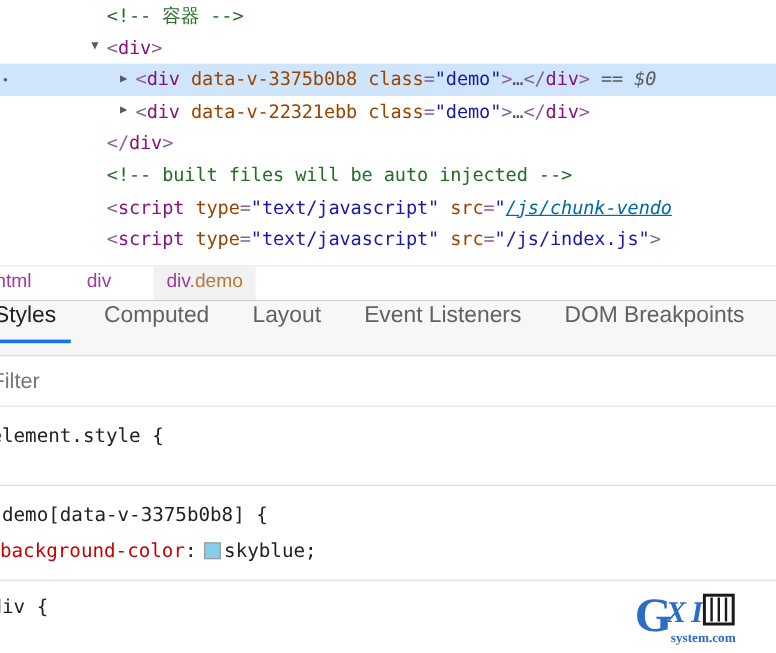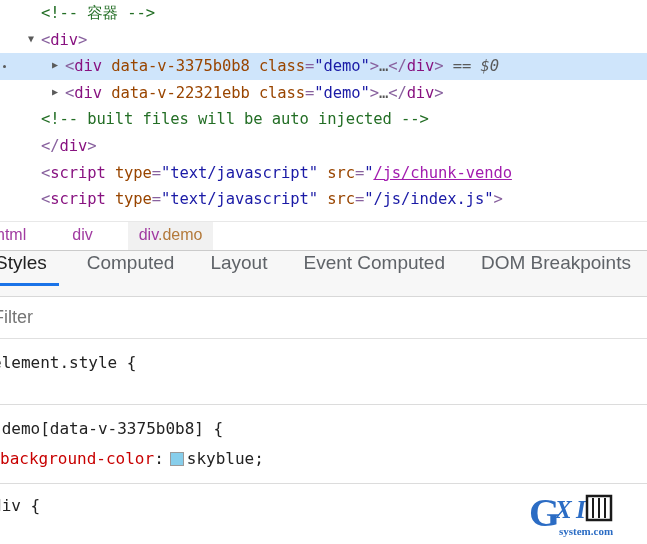--- a/index.html
+++ b/index.html
@@ -37,20 +37,21 @@
     line-height: 26.6px;
     white-space: nowrap;
   }
 
   .dom-line {
     position: relative;
     height: 26.6px;
     white-space: nowrap;
     overflow: visible;
     letter-spacing: -0.1px;
+    padding-left: 48px;
   }
 
   .dom-line.selected {
     background: #cfe5fb;
   }
 
   .dom-line .gutter-dot {
     position: absolute;
     left: 3px;
     top: 50%;
@@ -77,21 +78,21 @@
   .indent-2 { display: inline-block; width: 52px; }
 
   
   .punct    { color: #88619e; }
   .tag      { color: #881280; }
   .attr     { color: #994500; }
   .attrval  { color: #1a1aa6; }
   .comment  { color: #236e25; }
   .ellip    { color: #555; }
   .eqsel    { color: #5a5a5a; font-style: italic; }
-  .link     { color: #a21caf; text-decoration: underline; }
+  .link     { color: #0369a1; text-decoration: underline; font-style: italic; }
 
   
   .breadcrumb-bar {
     position: absolute;
     left: 0;
     top: 221px;
     width: 647px;
     height: 30px;
     background: #ffffff;
     border-top: 1px solid #e8e8e8;
@@ -249,37 +250,37 @@
 </head>
 <body>
 
 <div id="app">
 
   <div class="dom-pane" id="dom-pane">
       <div class="dom-line"><span class="indent-1"></span><span class="twisty"></span><span class="comment">&lt;!-- 容器 --&gt;</span></div>
       <div class="dom-line"><span class="indent-1"></span><span class="twisty open"></span><span class="punct">&lt;</span><span class="tag">div</span><span class="punct">&gt;</span></div>
       <div class="dom-line selected"><span class="gutter-dot"></span><span class="indent-2"></span><span class="twisty closed"></span><span class="punct">&lt;</span><span class="tag">div</span><span class=""> </span><span class="attr">data-v-3375b0b8</span><span class=""> </span><span class="attr">class</span><span class="punct">=</span><span class="attrval">"demo"</span><span class="punct">&gt;</span><span class="ellip">…</span><span class="punct">&lt;/</span><span class="tag">div</span><span class="punct">&gt;</span><span class="eqsel">  ==  $0</span></div>
       <div class="dom-line"><span class="indent-2"></span><span class="twisty closed"></span><span class="punct">&lt;</span><span class="tag">div</span><span class=""> </span><span class="attr">data-v-22321ebb</span><span class=""> </span><span class="attr">class</span><span class="punct">=</span><span class="attrval">"demo"</span><span class="punct">&gt;</span><span class="ellip">…</span><span class="punct">&lt;/</span><span class="tag">div</span><span class="punct">&gt;</span></div>
+      <div class="dom-line"><span class="indent-1"></span><span class="twisty"></span><span class="punct">&lt;/</span><span class="tag">div</span><span class="punct">&gt;</span></div>
       <div class="dom-line"><span class="indent-1"></span><span class="twisty"></span><span class="comment">&lt;!-- built files will be auto injected --&gt;</span></div>
-      <div class="dom-line"><span class="indent-1"></span><span class="twisty"></span><span class="punct">&lt;/</span><span class="tag">div</span><span class="punct">&gt;</span></div>
       <div class="dom-line"><span class="indent-1"></span><span class="twisty"></span><span class="punct">&lt;</span><span class="tag">script</span><span class=""> </span><span class="attr">type</span><span class="punct">=</span><span class="attrval">"text/javascript"</span><span class=""> </span><span class="attr">src</span><span class="punct">=</span><span class="attrval">"</span><span class="link">/js/chunk-vendo</span></div>
       <div class="dom-line"><span class="indent-1"></span><span class="twisty"></span><span class="punct">&lt;</span><span class="tag">script</span><span class=""> </span><span class="attr">type</span><span class="punct">=</span><span class="attrval">"text/javascript"</span><span class=""> </span><span class="attr">src</span><span class="punct">=</span><span class="attrval">"/js/index.js"</span><span class="punct">&gt;</span></div>
     </div>
 
   <div class="breadcrumb-bar" id="breadcrumb-bar">
       <div class="crumb"><span>html</span></div>
       <div class="crumb"><span>div</span></div>
       <div class="crumb active"><span>div</span><span class="cls">.demo</span></div>
     </div>
 
   <div class="tab-bar" id="tab-bar">
       <div class="tab active">Styles</div>
       <div class="tab">Computed</div>
       <div class="tab">Layout</div>
-      <div class="tab">Event Computed</div>
+      <div class="tab">Event Listeners</div>
       <div class="tab">DOM Breakpoints</div>
     </div>
 
   <div class="filter-bar">
     <input class="filter-input" type="text" placeholder="Filter" style="">
   </div>
 
   <div class="styles-pane" id="styles-pane">
       <div class="rule-block tall">
         <span class="sel">element.style {</span>

